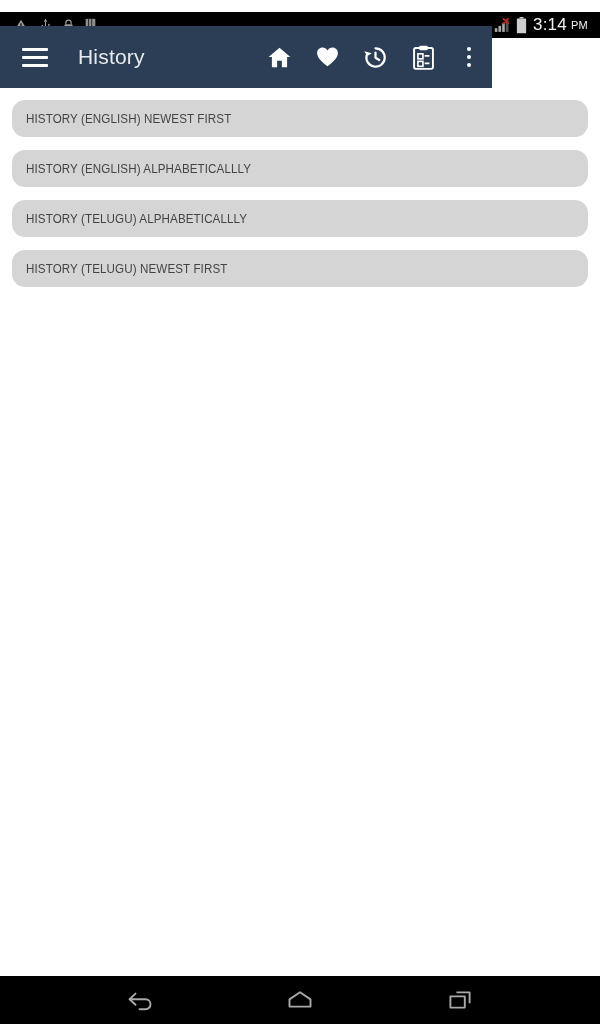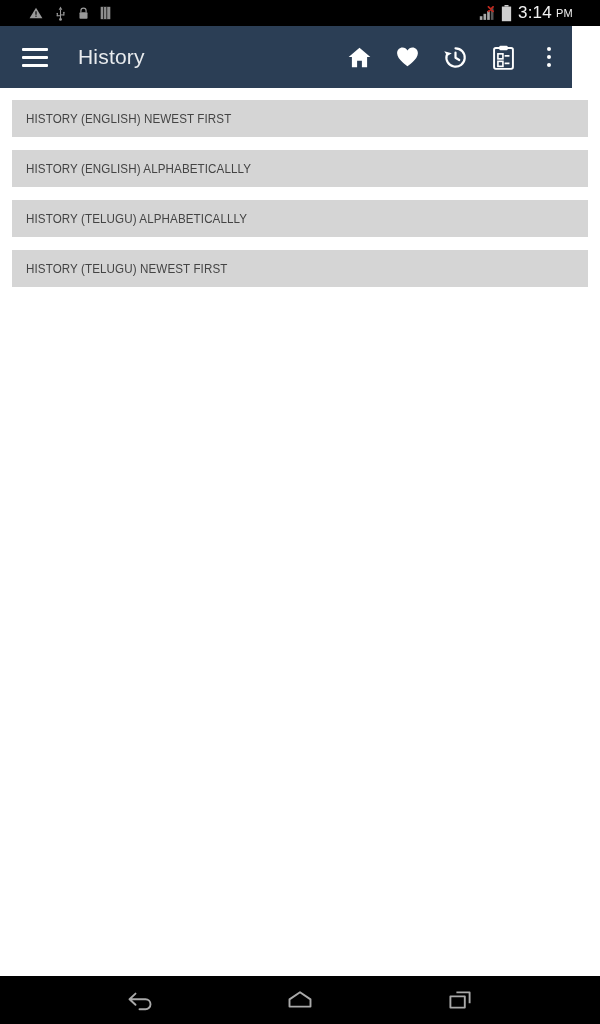--- a/index.html
+++ b/index.html
@@ -11,28 +11,28 @@
     height: 1024px;
     background: #ffffff;
     font-family: "Liberation Sans", sans-serif;
     overflow: hidden;
     position: relative;
   }
 
   
   #status-bar {
     position: absolute;
-    top: 0; left: 0;
+    top: 12px; left: 0;
     width: 600px;
     height: 26px;
     background: #000000;
     display: flex;
     align-items: center;
     justify-content: space-between;
-    padding: 0 23px;
+    padding: 0 8px;
     box-sizing: border-box;
   }
   #status-left {
     display: flex;
     align-items: center;
     gap: 11px;
     padding-left: 6px;
   }
   #status-right {
     display: flex;
@@ -56,21 +56,21 @@
     letter-spacing: 0.3px;
     margin-left: -2px;
     line-height: 26px;
     text-align: right;
   }
 
   
   #app-bar {
     position: absolute;
     top: 26px; left: 0;
-    width: 572px;
+    width: 492px;
     height: 62px;
     background: #2b3e55;
     display: flex;
     align-items: center;
     box-sizing: border-box;
     padding: 0 14px 0 22px;
   }
   #menu-button {
     width: 32px;
     height: 32px;
@@ -141,20 +141,21 @@
   }
   .list-item {
     margin: 0 12px 13px 12px;
     height: 37px;
     background: #d5d5d5;
     display: flex;
     align-items: center;
     padding-left: 14px;
     box-sizing: border-box;
     cursor: pointer;
+    border-radius: 13px;
   }
   .list-item-label {
     color: #444444;
     font-size: 12.5px;
     letter-spacing: 0.1px;
     white-space: nowrap;
     transform: scaleX(0.93);
     transform-origin: left center;
   }
 

